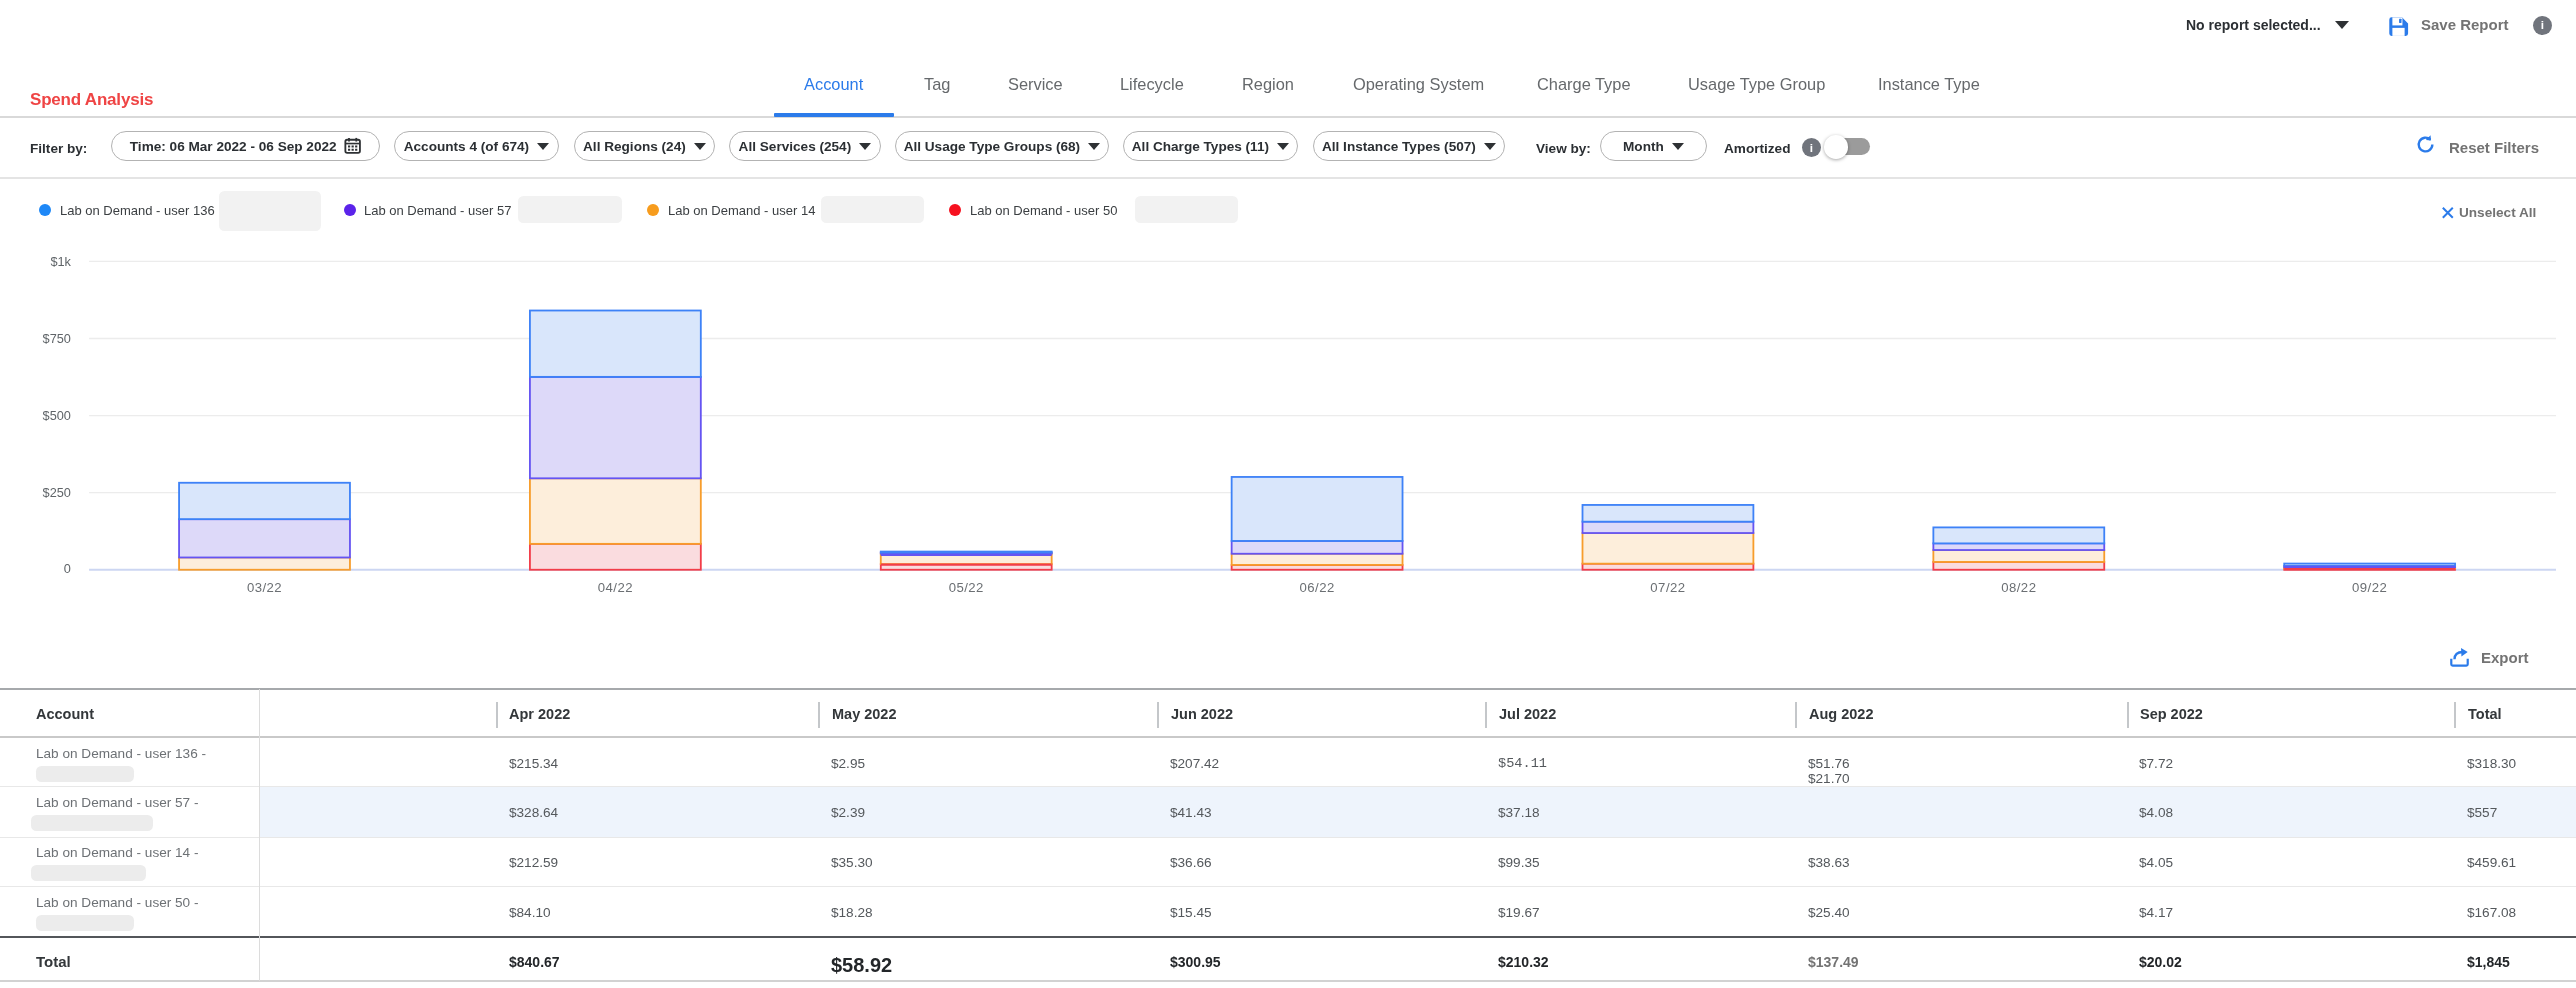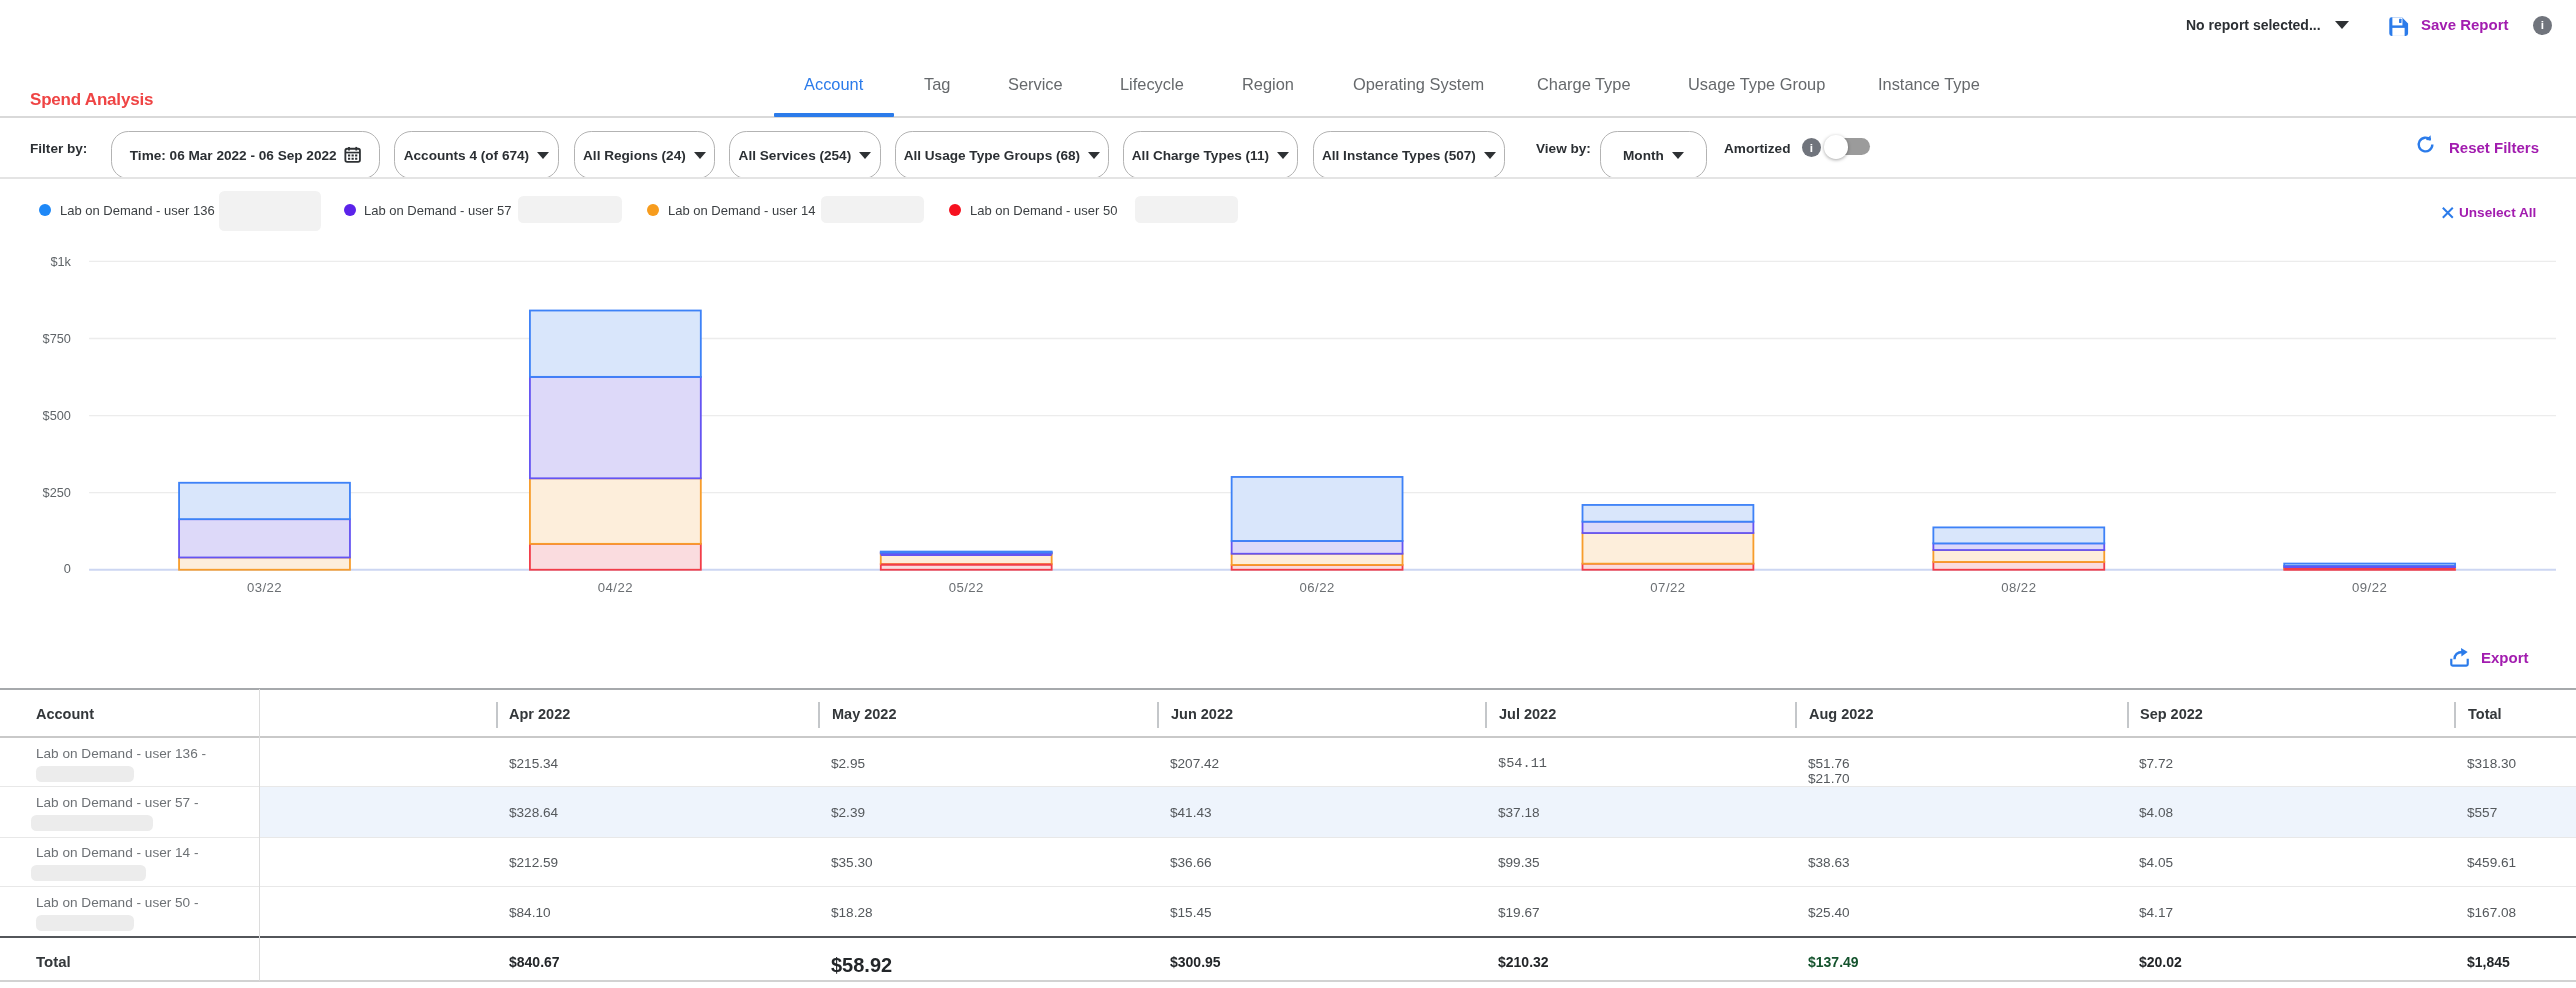--- a/index.html
+++ b/index.html
@@ -1,23 +1,23 @@
 <!DOCTYPE html>
 <html style="font-size:14.5px"><head>
 <meta charset="utf-8">
 <style>
   * { margin:0; padding:0; box-sizing:border-box; }
   html,body { width:2576px; height:989px; background:#fff; font-family:"Liberation Sans", sans-serif; overflow:hidden; }
   .abs { position:absolute; }
   #page { position:relative; width:2576px; height:989px; background:#fff; }
-  .blue { color:#a21caf; }
+  .blue { color:#737373; }
   .bold { font-weight:bold; }
   .tab { top:75px; font-size:16.4px; color:#66696c; }
   .tri-down { display:inline-block; width:0; height:0; border-left:7.3px solid transparent; border-right:7.3px solid transparent; border-top:8.2px solid #2e3134; }
-  .pill { position:absolute; top:131px; height:48px; border:1.8px solid #b3b3b3; border-radius:17.3px; background:#fff;
+  .pill { position:absolute; top:131px; height:30px; border:1.8px solid #b3b3b3; border-radius:17.3px; background:#fff;
           display:flex; align-items:center; justify-content:center; font-weight:bold; font-size:13.6px; color:#2b2f33; white-space:nowrap; }
   .pill .tri-down { margin-left:8.2px; border-left-width:6.4px; border-right-width:6.4px; border-top-width:7.3px; }
   .hline { position:absolute; left:0; width:2576px; }
   .info-circle { position:absolute; border-radius:50%; background:#70747c; color:#fff; display:flex; align-items:center; justify-content:center; font-weight:bold; }
   .legend-dot { position:absolute; width:11.8px; height:11.8px; border-radius:50%; top:204px; }
   .legend-text { position:absolute; top:203px; font-size:13px; color:#3b3f42; }
   .blur-rect { position:absolute; background:#f2f2f2; border-radius:5.5px; }
   .th { position:absolute; font-weight:bold; font-size:14.5px; color:#33373a; }
   .td { position:absolute; font-size:13.6px; color:#54585c; }
   .acct { position:absolute; font-size:13.6px; color:#6d7175; }
@@ -219,18 +219,18 @@
   <div class="td" style="left:1170px; top:905px;">$15.45</div>
   <div class="td" style="left:1498px; top:905px;">$19.67</div>
   <div class="td" style="left:1808px; top:905px;">$25.40</div>
   <div class="td" style="left:2139px; top:905px;">$4.17</div>
   <div class="td" style="left:2467px; top:905px;">$167.08</div>
   <div class="th" style="left:36px; top:953px; font-size:15px;">Total</div>
   <div class="td bold" style="left:509px; top:954px; color:#232629; font-size:14px;">$840.67</div>
   <div class="td bold" style="left:831px; top:954px; color:#232629; font-size:20px;text-align:center;">$58.92</div>
   <div class="td bold" style="left:1170px; top:954px; color:#232629; font-size:14px;">$300.95</div>
   <div class="td bold" style="left:1498px; top:954px; color:#232629; font-size:14px;">$210.32</div>
-  <div class="td bold" style="left:1808px; top:954px; color:#14532d; font-size:14px;">$137.49</div>
+  <div class="td bold" style="left:1808px; top:954px; color:#737373; font-size:14px;">$137.49</div>
   <div class="td bold" style="left:2139px; top:954px; color:#232629; font-size:14px;">$20.02</div>
   <div class="td bold" style="left:2467px; top:954px; color:#232629; font-size:14px;">$1,845</div>
 
 </div>
 
 
 </body></html>

